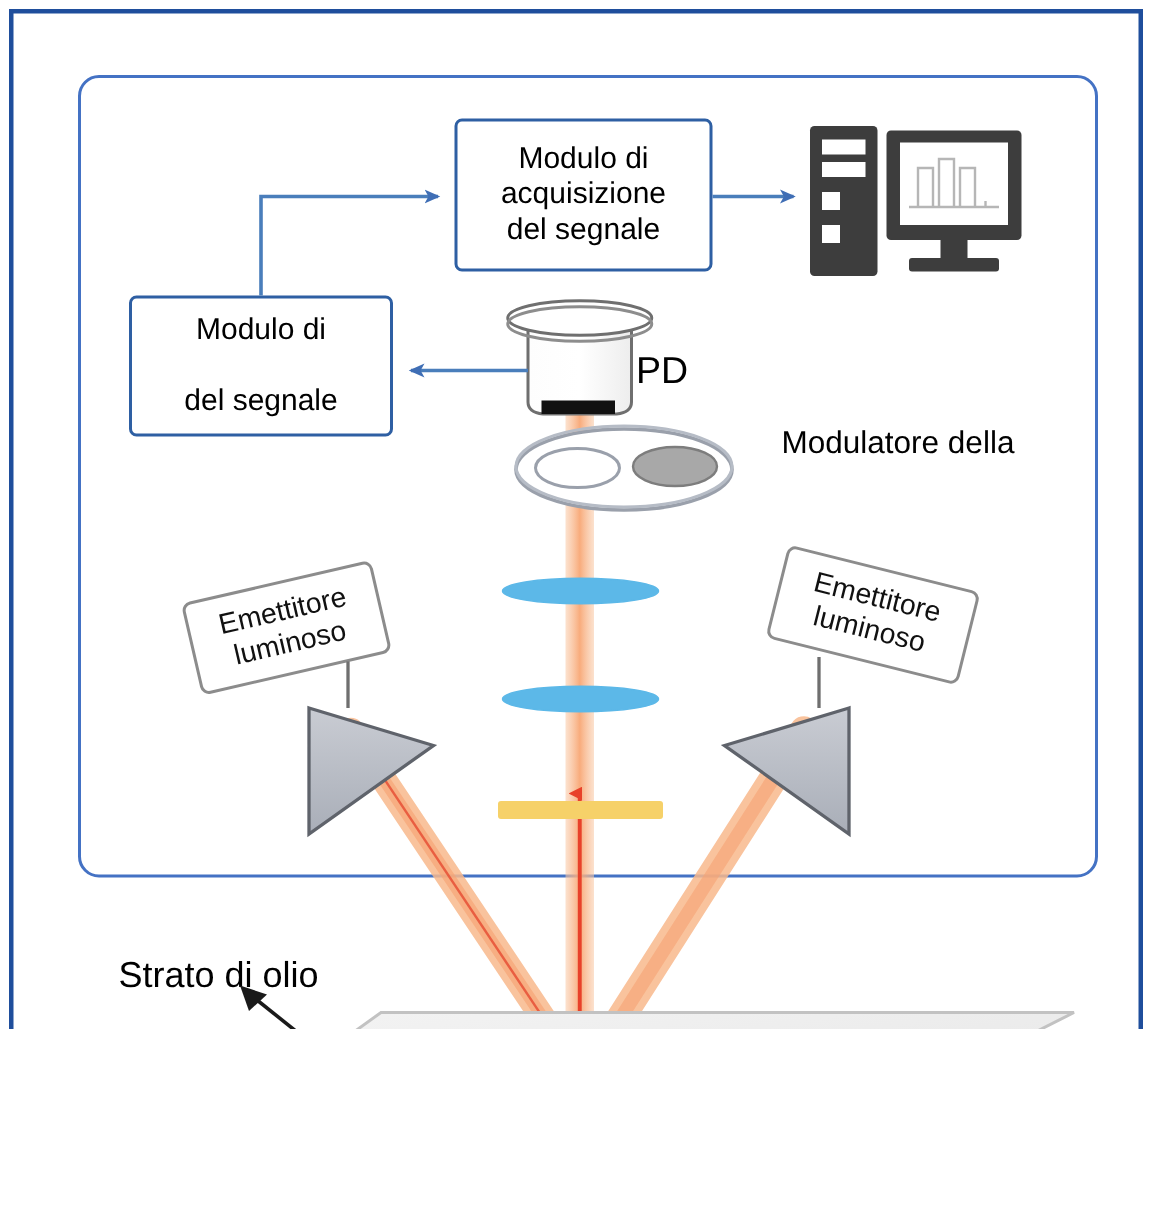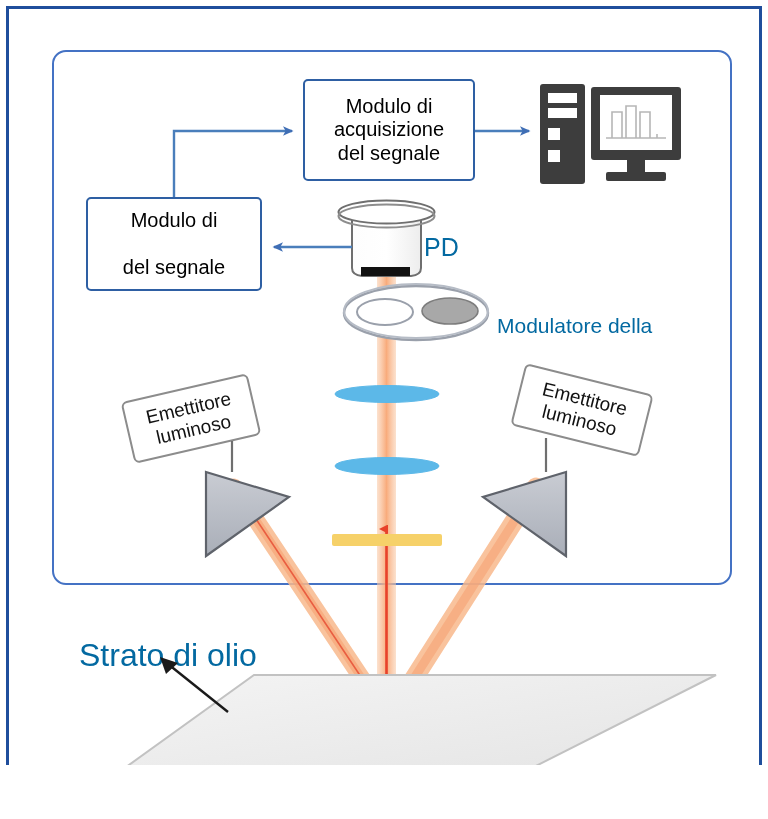--- a/index.html
+++ b/index.html
@@ -6,21 +6,21 @@
     margin: 0;
     padding: 0;
     background: #ffffff;
   }
   body {
     font-family: "Liberation Sans", sans-serif;
   }
   #figure {
     position: relative;
     width: 768px;
-    height: 765px;
+    height: 686px;
     background: #ffffff;
     overflow: hidden;
   }
   #outer-frame {
     position: absolute;
     left: 6px;
     top: 6px;
     width: 756px;
     height: 807px;
     border: 3px solid #1f4e9c;
@@ -87,39 +87,38 @@
   }
   #emitter-right {
     left: 516px;
     top: 378px;
     width: 132px;
     height: 64px;
     transform: rotate(14deg);
   }
   .plain-label {
     position: absolute;
-    color: #0369a1;
+    color: #000000;
     font-size: 21px;
     line-height: 1.22;
   }
   #label-pd {
     left: 424px;
     top: 232px;
     font-size: 25px;
   }
   #label-modulator {
-    left: 497px;
+    left: 521px;
     top: 283px;
     width: 215px;
-    margin-top: 30px;
   }
   #label-oil {
     left: 79px;
     top: 636px;
-    font-size: 32px;
+    font-size: 24px;
   }
   svg.layer {
     position: absolute;
     left: 0;
     top: 0;
     width: 768px;
     height: 819px;
     overflow: visible;
     pointer-events: none;
   }

